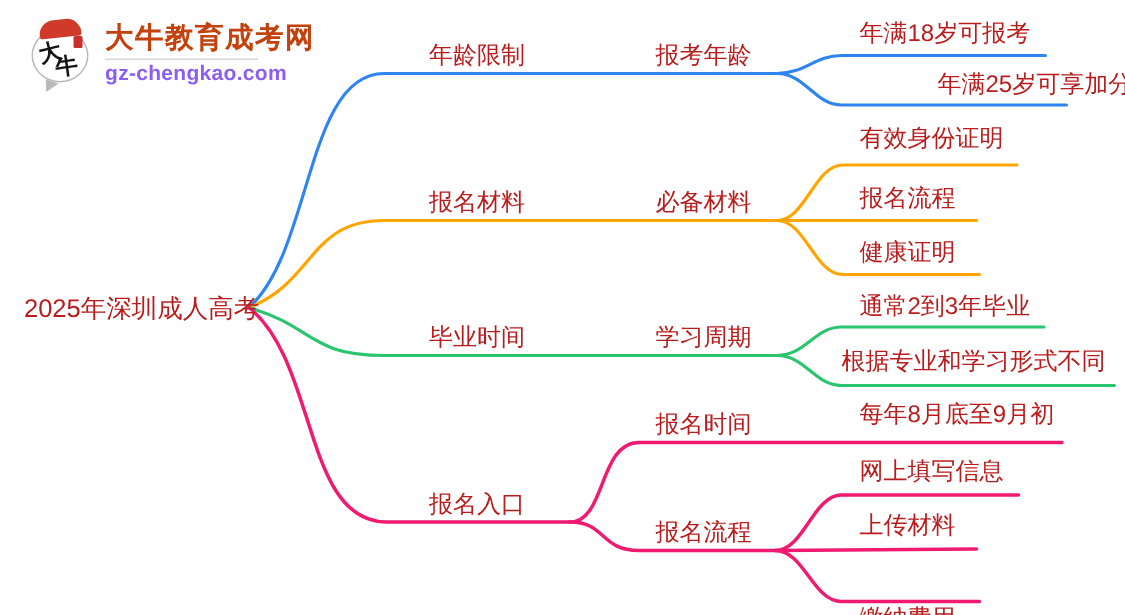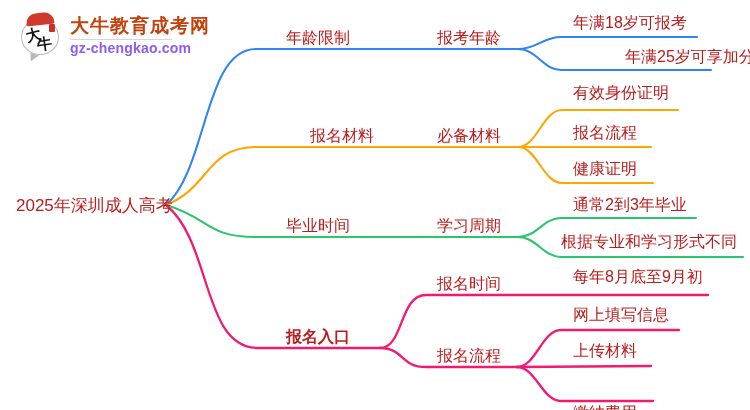--- a/index.html
+++ b/index.html
@@ -78,23 +78,23 @@
     <path d="M380,348 C404,348 400,367 426,367 L517,367"></path>
     <path d="M517,367 C536,367 542,330 561,330 L679,330"></path>
     <path d="M517,367 L651,366"></path>
     <path d="M517,367 C536,367 542,401 561,401 L653,401"></path>
   </g>
 </svg>
 
 <div class="node root" style="left:16px;top:196px;">2025年深圳成人高考</div>
 
 <div class="node" style="left:286px;top:29px;">年龄限制</div>
-<div class="node" style="left:286px;top:127px;margin-left:24px;">报名材料</div>
+<div class="node" style="left:286px;top:127px;">报名材料</div>
 <div class="node" style="left:286px;top:217px;">毕业时间</div>
-<div class="node" style="left:286px;top:328px;font-weight:bold;">报名入口</div>
+<div class="node" style="left:286px;top:328px;">报名入口</div>
 
 <div class="node" style="left:437px;top:29px;">报考年龄</div>
 <div class="node" style="left:437px;top:127px;">必备材料</div>
 <div class="node" style="left:437px;top:217px;">学习周期</div>
 <div class="node" style="left:437px;top:275px;">报名时间</div>
 <div class="node" style="left:437px;top:347px;">报名流程</div>
 
 <div class="node" style="left:573px;top:14px;">年满18岁可报考</div>
 <div class="node" style="left:585px;top:48px;margin-left:40px;">年满25岁可享加分</div>
 <div class="node" style="left:573px;top:84px;">有效身份证明</div>

